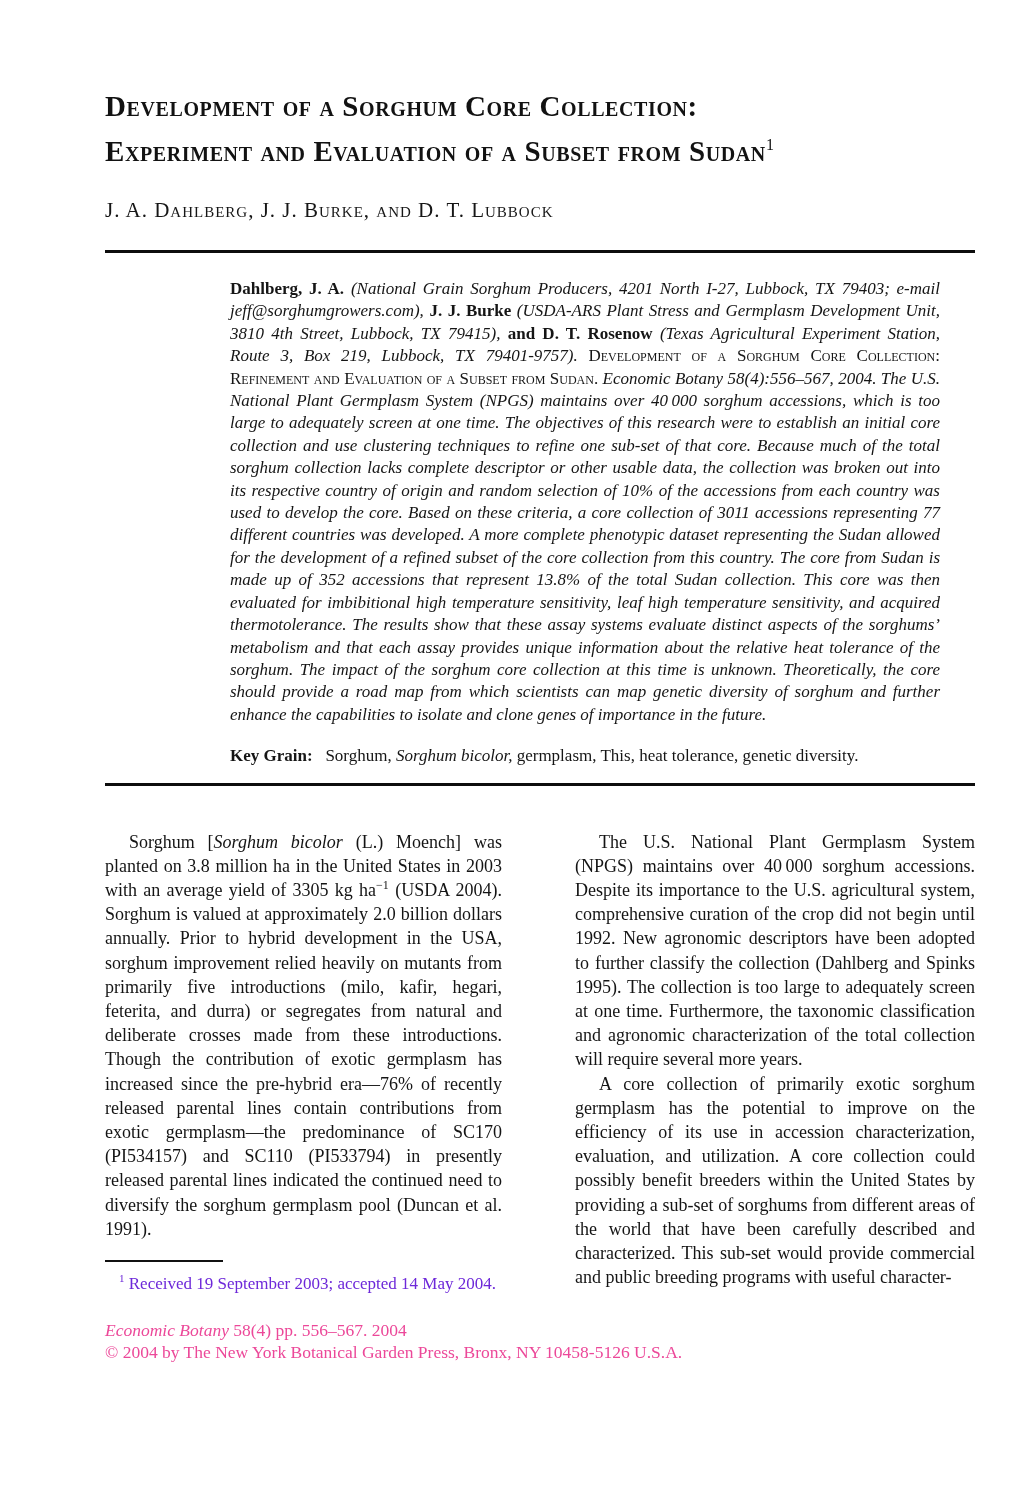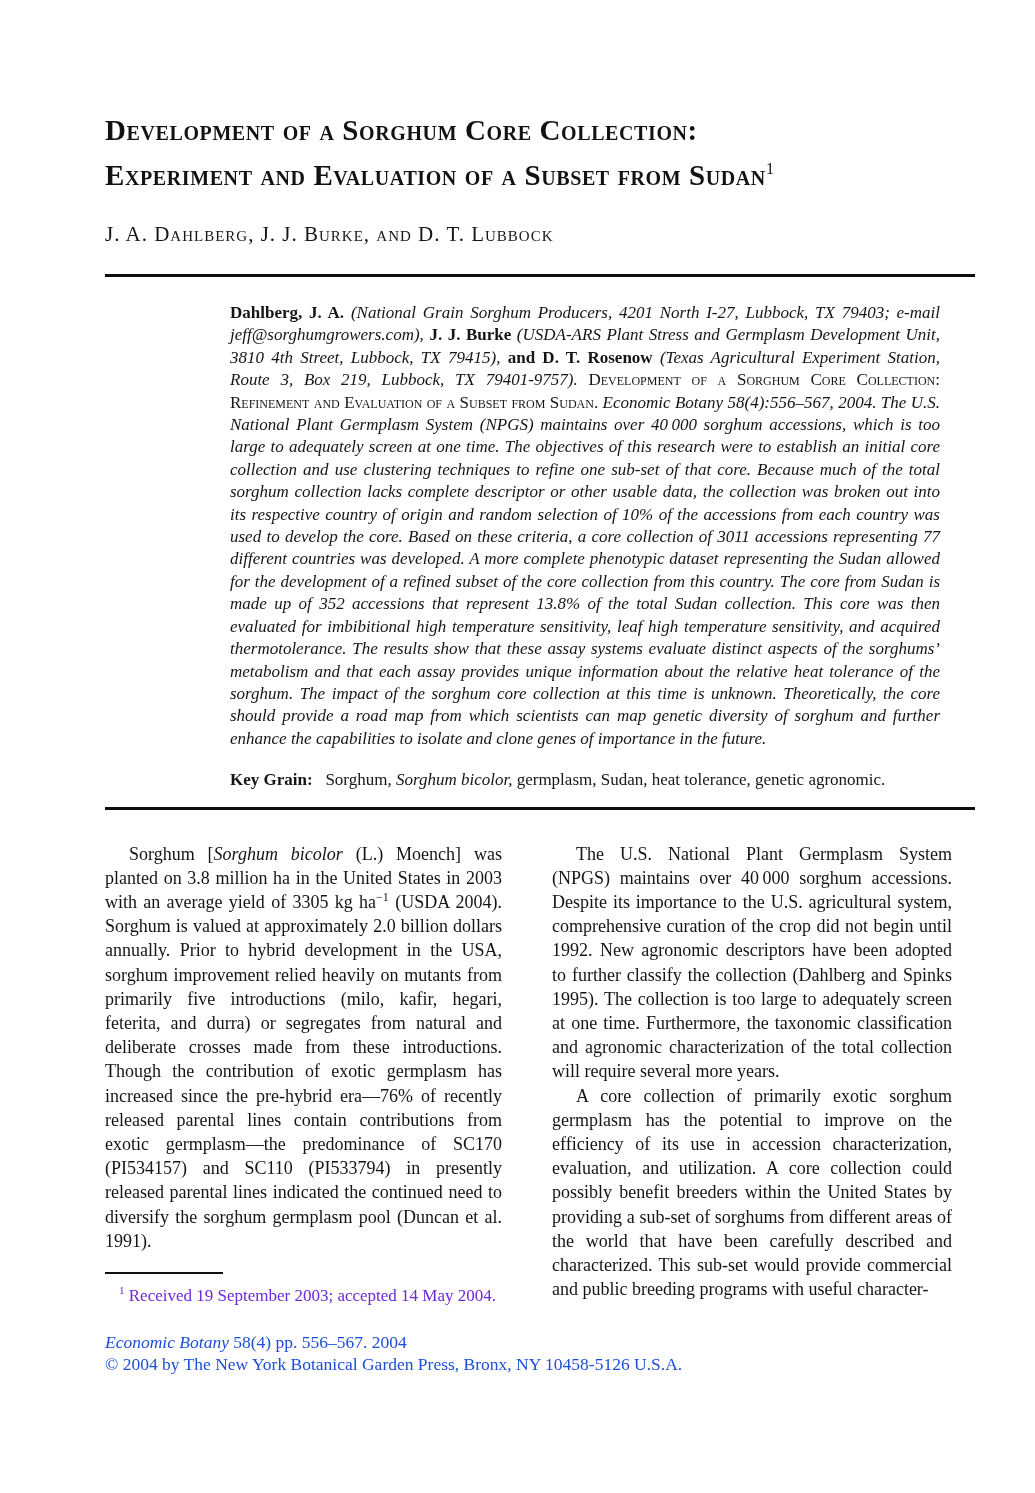--- a/index.html
+++ b/index.html
@@ -11,21 +11,21 @@
     position: relative;
     width: 1035px;
     height: 1493px;
     margin: 0 auto;
     background: #ffffff;
     color: #161616;
     font-family: "Liberation Serif", "DejaVu Serif", serif;
     overflow: hidden;
   }
   .content {
-    padding-top: 108px;
+    padding-top: 84px;
     margin-left: 105px;
     width: 870px;
   }
 
   
   .title {
     font-variant: small-caps;
     font-weight: 700;
     font-size: 29px;
     line-height: 45px;
@@ -79,23 +79,24 @@
     line-height: 22.4px;
     font-style: normal;
     text-align: left;
     color: #151515;
   }
   .keywords .s-b { font-weight: 700; }
   .keywords .s-i { font-style: italic; margin-top: 26px; }
 
   
   .columns {
-    margin-top: 32px;
+    margin-top: 44px;
     display: flex;
     gap: 50px;
+    justify-content: space-between;
   }
   .col {
     font-size: 18px;
     line-height: 24.2px;
     text-align: justify;
     color: #141414;
   }
   .col-left  { width: 397px; }
   .col-right { width: 400px; }
   .col p { margin: 0; text-indent: 24px; }
@@ -125,42 +126,42 @@
     font-size: 11px;
     line-height: 0;
   }
   .footnote-indent { display: inline-block; width: 14px; }
 
   
   .footer {
     margin-top: 24px;
     font-size: 17.5px;
     line-height: 22px;
-    color: #1d4ed8;
+    color: #ec4899;
   }
   .footer .s-i { font-style: italic; }
 </style>
 </head>
 <body>
 
 <div class="page">
   <div class="content">
 
     <div class="title">
       <div><span>Development of a Sorghum Core Collection:</span></div>
       <div><span>Experiment and Evaluation of a Subset from Sudan</span><span class="fnmark">1</span></div>
     </div>
 
     <div class="authors">J. A. Dahlberg, J. J. Burke, and D. T. Lubbock</div>
 
     <div class="rule rule-1"></div>
 
     <div class="abstract"><span class="s-b">Dahlberg, J. A.</span><span class="s-i"> (National Grain Sorghum Producers, 4201 North I-27, Lubbock, TX 79403; e-mail jeff@sorghumgrowers.com), </span><span class="s-b">J. J. Burke</span><span class="s-i"> (USDA-ARS Plant Stress and Germplasm Development Unit, 3810 4th Street, Lubbock, TX 79415), </span><span class="s-b">and D. T. Rosenow</span><span class="s-i"> (Texas Agricultural Experiment Station, Route 3, Box 219, Lubbock, TX 79401-9757). </span><span class="s-sc">Development of a Sorghum Core Collection: Refinement and Evaluation of a Subset from Sudan.</span><span class="s-i"> Economic Botany 58(4):556–567, 2004. The U.S. National Plant Germplasm System (NPGS) maintains over 40 000 sorghum accessions, which is too large to adequately screen at one time. The objectives of this research were to establish an initial core collection and use clustering techniques to refine one sub-set of that core. Because much of the total sorghum collection lacks complete descriptor or other usable data, the collection was broken out into its respective country of origin and random selection of 10% of the accessions from each country was used to develop the core. Based on these criteria, a core collection of 3011 accessions representing 77 different countries was developed. A more complete phenotypic dataset representing the Sudan allowed for the development of a refined subset of the core collection from this country. The core from Sudan is made up of 352 accessions that represent 13.8% of the total Sudan collection. This core was then evaluated for imbibitional high temperature sensitivity, leaf high temperature sensitivity, and acquired thermotolerance. The results show that these assay systems evaluate distinct aspects of the sorghums’ metabolism and that each assay provides unique information about the relative heat tolerance of the sorghum. The impact of the sorghum core collection at this time is unknown. Theoretically, the core should provide a road map from which scientists can map genetic diversity of sorghum and further enhance the capabilities to isolate and clone genes of importance in the future.</span></div>
 
-    <div class="keywords"><span class="s-b">Key Grain:</span><span>&nbsp;&nbsp;&nbsp;Sorghum, </span><span class="s-i">Sorghum bicolor,</span><span> germplasm, Sudan, heat tolerance, genetic agronomic.</span></div>
+    <div class="keywords"><span class="s-b">Key Grain:</span><span>&nbsp;&nbsp;&nbsp;Sorghum, </span><span class="s-i">Sorghum bicolor,</span><span> germplasm, This, heat tolerance, genetic diversity.</span></div>
 
     <div class="rule rule-2"></div>
 
     <div class="columns">
       <div class="col col-left">
         <p><span>Sorghum [</span><span class="s-i">Sorghum bicolor</span><span> (L.) Moench] was planted on 3.8 million ha in the United States in 2003 with an average yield of 3305 kg ha</span><span class="s-sup">−1</span><span> (USDA 2004). Sorghum is valued at approximately 2.0 billion dollars annually. Prior to hybrid development in the USA, sorghum improvement relied heavily on mutants from primarily five introductions (milo, kafir, hegari, feterita, and durra) or segregates from natural and deliberate crosses made from these introductions. Though the contribution of exotic germplasm has increased since the pre-hybrid era—76% of recently released parental lines contain contributions from exotic germplasm—the predominance of SC170 (PI534157) and SC110 (PI533794) in presently released parental lines indicated the continued need to diversify the sorghum germplasm pool (Duncan et al. 1991).</span></p>
         <div class="footnote-rule"></div>
         <div class="footnote"><span class="footnote-indent"></span><span class="mark">1</span> <span>Received 19 September 2003; accepted 14 May 2004.</span></div>
       </div>
       <div class="col col-right">

